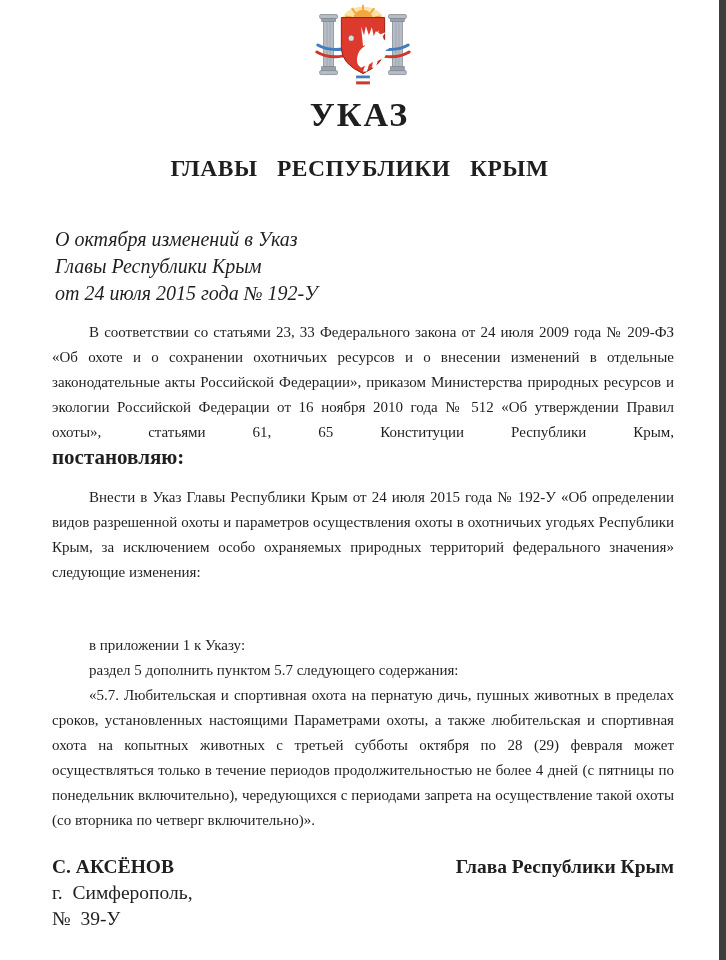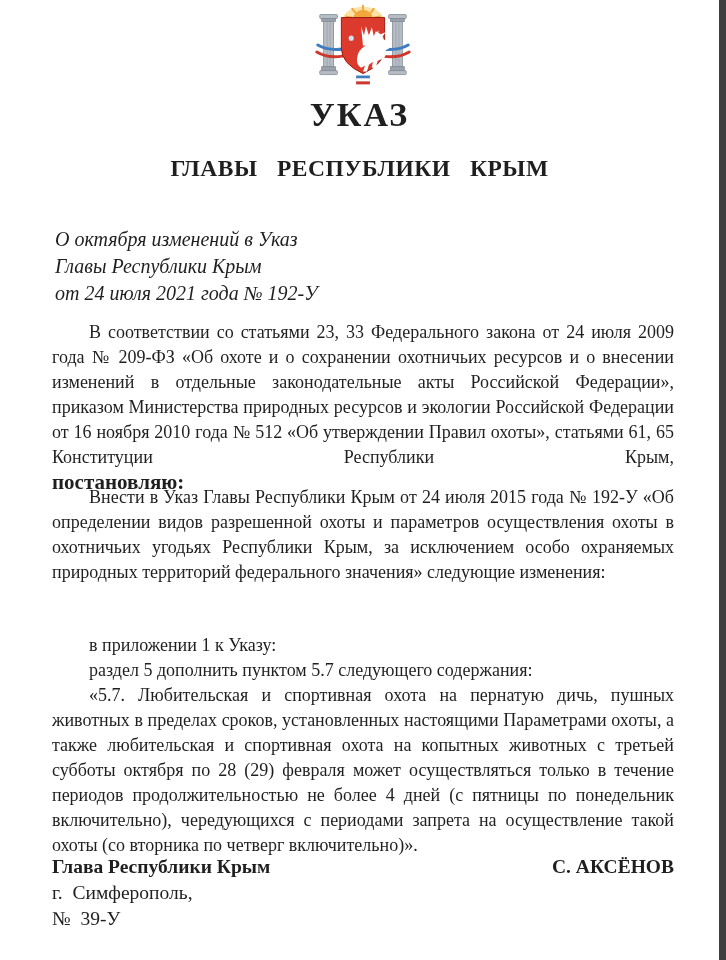--- a/index.html
+++ b/index.html
@@ -25,21 +25,21 @@
   }
   .doc-issuer{
     position:absolute;top:155px;left:0;width:719px;
     margin:0;text-align:center;
     font-size:23.5px;font-weight:bold;word-spacing:13px;letter-spacing:.5px;
   }
   .subject{
     position:absolute;top:226px;left:55px;width:500px;
     font-style:italic;font-size:20px;line-height:27px;
   }
-  .body-text{font-size:18px;line-height:25px;margin:0;}
+  .body-text{font-size:15px;line-height:25px;margin:0;}
   .just{text-align:justify;text-indent:37px;}
   .fill{text-align:justify;text-align-last:justify;text-indent:37px;}
   .ind{text-indent:37px;}
   .p1{position:absolute;top:320px;left:52px;width:622px;}
   .resolve{font-weight:bold;font-size:21px;line-height:25px;}
   .p2{position:absolute;top:485px;left:52px;width:622px;}
   .block3{position:absolute;top:633px;left:52px;width:622px;}
   .sig{
     position:absolute;top:854px;left:52px;width:622px;
     font-size:19.5px;line-height:26px;
@@ -110,39 +110,39 @@
       </g>
     </svg>
   </div>
 
   <h1 class="doc-title">УКАЗ</h1>
   <h2 class="doc-issuer">ГЛАВЫ РЕСПУБЛИКИ КРЫМ</h2>
 
   <div class="subject">
     <div>О октября изменений в Указ</div>
     <div>Главы Республики Крым</div>
-    <div>от 24 июля 2021 года № 192-У</div>
+    <div>от 24 июля 2015 года № 192-У</div>
   </div>
 
   <div class="p1">
     <p class="body-text fill">В соответствии со статьями 23, 33 Федерального закона от 24 июля 2009 года № 209-ФЗ «Об охоте и о сохранении охотничьих ресурсов и о внесении изменений в отдельные законодательные акты Российской Федерации», приказом Министерства природных ресурсов и экологии Российской Федерации от 16 ноября 2010 года № 512 «Об утверждении Правил охоты», статьями 61, 65 Конституции Республики Крым,</p>
     <div class="resolve">постановляю:</div>
   </div>
 
   <p class="body-text just p2">Внести в Указ Главы Республики Крым от 24 июля 2015 года № 192-У «Об определении видов разрешенной охоты и параметров осуществления охоты в охотничьих угодьях Республики Крым, за исключением особо охраняемых природных территорий федерального значения» следующие изменения:</p>
 
   <div class="block3">
     <p class="body-text ind">в приложении 1 к Указу:</p>
     <p class="body-text ind">раздел 5 дополнить пунктом 5.7 следующего содержания:</p>
     <p class="body-text just">«5.7. Любительская и спортивная охота на пернатую дичь, пушных животных в пределах сроков, установленных настоящими Параметрами охоты, а также любительская и спортивная охота на копытных животных с третьей субботы октября по 28 (29) февраля может осуществляться только в течение периодов продолжительностью не более 4 дней (с пятницы по понедельник включительно), чередующихся с периодами запрета на осуществление такой охоты (со вторника по четверг включительно)».</p>
   </div>
 
   <div class="sig">
     <div class="sig-row">
+      <span>С. АКСЁНОВ</span>
       <span>Глава Республики Крым</span>
-      <span>С. АКСЁНОВ</span>
     </div>
     <div class="sig-line">г. Симферополь,</div>
     <div class="sig-line">№ 39-У</div>
   </div>
 
   <div class="edge"></div>
 </div>
 
 </body></html>

